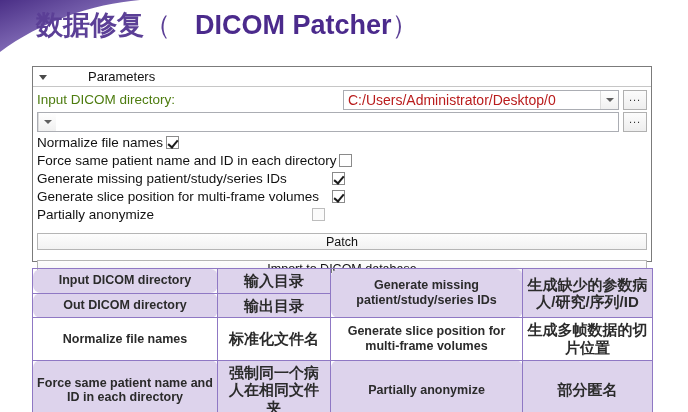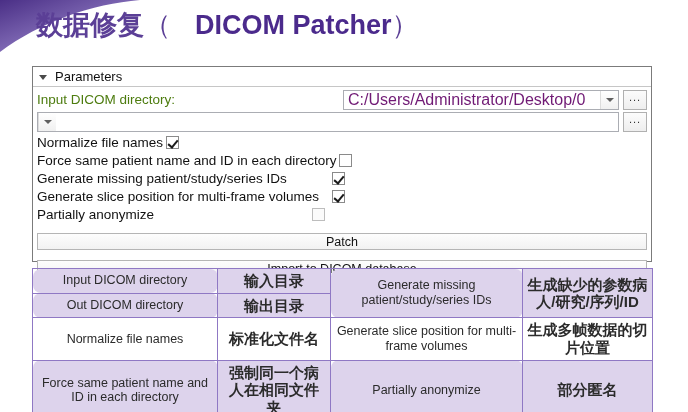--- a/index.html
+++ b/index.html
@@ -81,20 +81,21 @@
     left: 1px;
     top: 4px;
     border-left: 4px solid transparent;
     border-right: 4px solid transparent;
     border-top: 5px solid #4a4a4a;
   }
   .panel-header-title {
     font-size: 13px;
     color: #111111;
     line-height: 1;
+    margin-left: 33px;
   }
 
   .panel-body {
     padding: 2px 4px 3px 4px;
     box-sizing: border-box;
   }
 
   .form-row {
     display: flex;
     align-items: center;
@@ -114,22 +115,22 @@
     display: flex;
     height: 20px;
     border: 1px solid #abadb3;
     background: #ffffff;
     box-sizing: border-box;
     align-items: center;
     min-width: 0;
   }
   .combo-value {
     flex: 1 1 auto;
-    font-size: 16px;
-    color: #701a75;
+    font-size: 14px;
+    color: #b91c1c;
     padding-left: 4px;
     white-space: nowrap;
     overflow: hidden;
   }
   .combo-arrow {
     width: 17px;
     height: 18px;
     flex: 0 0 auto;
     border-left: 1px solid #dcdcdc;
     position: relative;
@@ -225,21 +226,21 @@
     border: 1px solid #8f78c4;
     font-size: 12.5px;
     text-align: center;
     vertical-align: middle;
     color: #2b2b2b;
     padding: 3px 4px;
     line-height: 1.18;
     box-sizing: border-box;
   }
   .legend-table td.en {
-    font-weight: normal;
+    font-weight: bold;
     border-radius: 8px;
   }
   .legend-table td.zh {
     font-weight: bold;
     font-size: 15px;
     margin-top: 21px;
   }
   .row-shade td { background: #ddd3ec; }
   .row-plain td { background: #ffffff; }
 </style>

